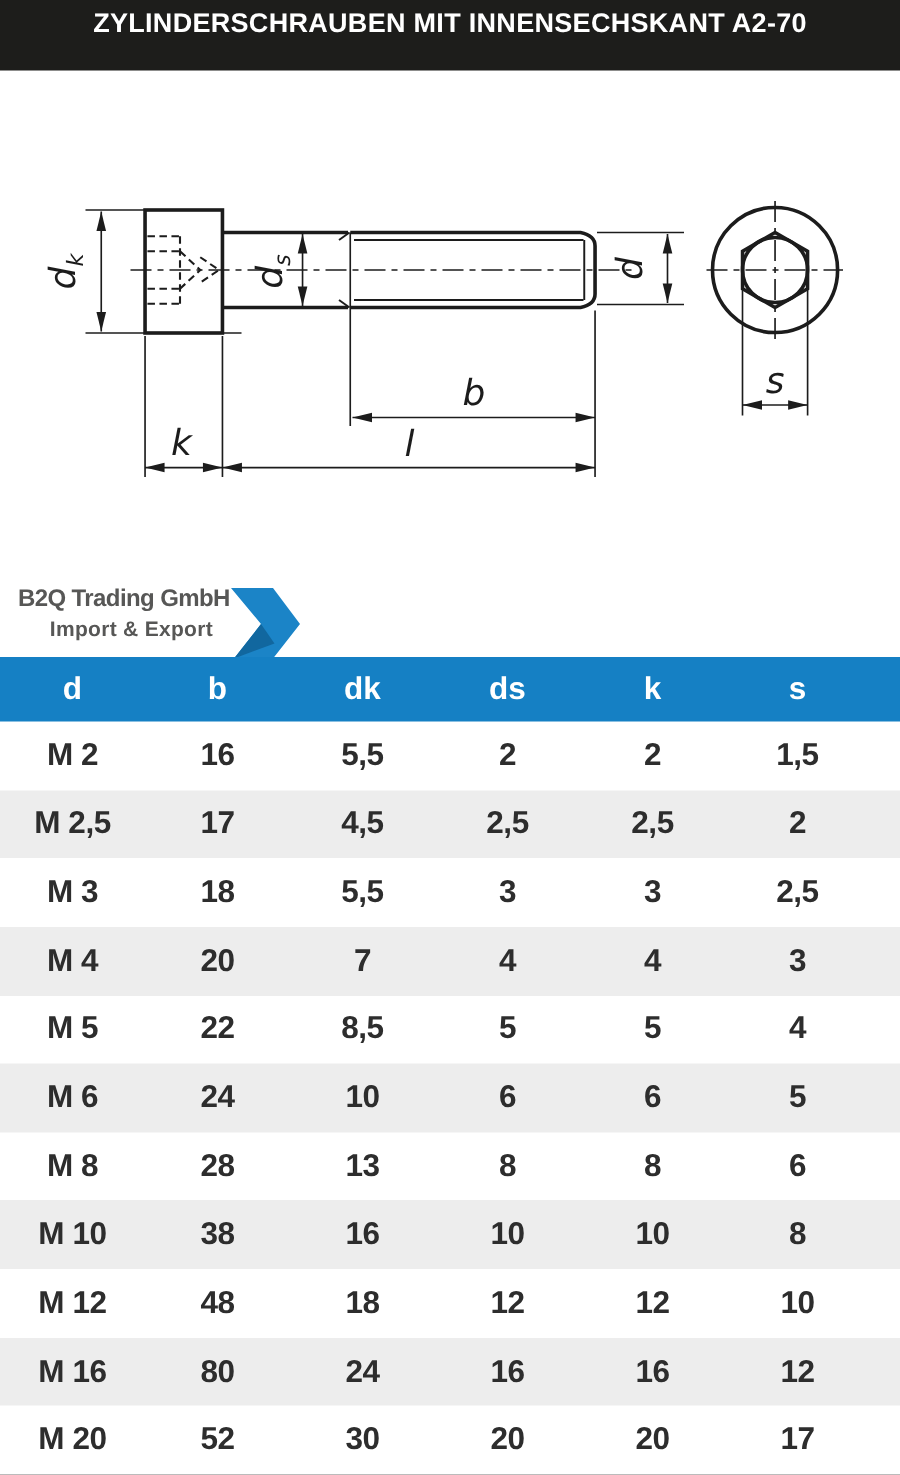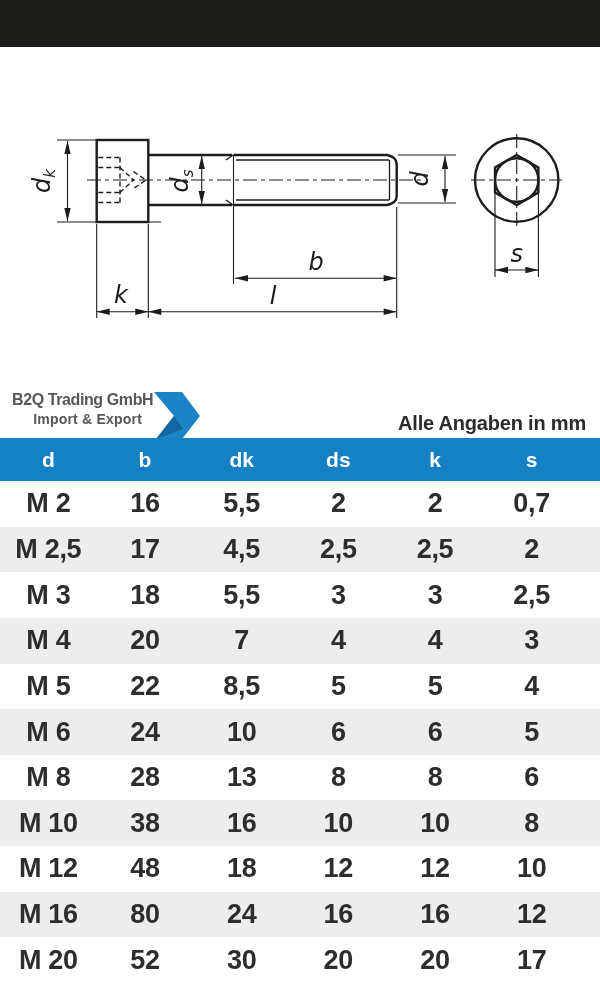--- a/index.html
+++ b/index.html
@@ -25,30 +25,31 @@
   .arrow-main{fill:var(--arrow-blue,#1b84c7);}
   .arrow-dark{fill:var(--arrow-dark,#11679f);}
   .note{position:absolute;top:412px;right:14px;font-size:20px;font-weight:bold;
         color:#2b2b2b;letter-spacing:-0.2px;}
   .dim-table{position:absolute;top:438px;left:0;width:600px;height:545px;display:flex;
         flex-direction:column;font-weight:bold;color:#2d2d2d;}
   .thead{height:43px;flex:none;background:var(--accent-blue,#1580c4);color:#fff;display:grid;
         grid-template-columns:repeat(6,1fr);align-items:center;padding-right:20px;font-size:21px;}
   .tbody{flex:1;display:flex;flex-direction:column;}
   .trow{flex:1;display:grid;grid-template-columns:repeat(6,1fr);align-items:center;
-        padding-right:20px;font-size:27px;letter-spacing:-0.3px;}
+        padding-right:20px;font-size:21px;letter-spacing:-0.3px;}
   .trow:nth-child(even){background:var(--row-alt,#ededed);}
   .tcell,.thcell{text-align:center;}
 </style>
 </head>
 <body>
 
 <div class="page">
 
   <div class="titlebar">
+    <div>ZYLINDERSCHRAUBEN MIT INNENSECHSKANT A2-70</div>
   </div>
 
   <svg class="drawing" width="600" height="360" viewBox="0 0 600 360">
 
     <g>
       <line class="s-center" x1="87" y1="180" x2="421" y2="180"></line>
     </g>
 
     <g>
       <rect class="s-thick" x="96.7" y="140" width="51.6" height="82"></rect>
@@ -141,39 +142,38 @@
 
   <div class="logo">
     <div class="logo-company">B2Q Trading GmbH</div>
     <div class="logo-tagline">Import &amp; Export</div>
   </div>
   <svg class="logo-arrow" width="60" height="52" viewBox="0 0 60 52">
     <polygon class="arrow-main" points="8,3 36,3 54,27 36,50 10,50 28,27"></polygon>
     <polygon class="arrow-dark" points="28,27 10,50 37,40"></polygon>
   </svg>
 
-  <div class="note">Alle Angaben in mm</div>
 
   <div class="dim-table">
     <div class="thead">
       <div class="thcell">d</div>
       <div class="thcell">b</div>
       <div class="thcell">dk</div>
       <div class="thcell">ds</div>
       <div class="thcell">k</div>
       <div class="thcell">s</div>
     </div>
     <div class="tbody">
         <div class="trow">
           <div class="tcell">M 2</div>
           <div class="tcell">16</div>
           <div class="tcell">5,5</div>
           <div class="tcell">2</div>
           <div class="tcell">2</div>
-          <div class="tcell">0,7</div>
+          <div class="tcell">1,5</div>
         </div>
         <div class="trow">
           <div class="tcell">M 2,5</div>
           <div class="tcell">17</div>
           <div class="tcell">4,5</div>
           <div class="tcell">2,5</div>
           <div class="tcell">2,5</div>
           <div class="tcell">2</div>
         </div>
         <div class="trow">

